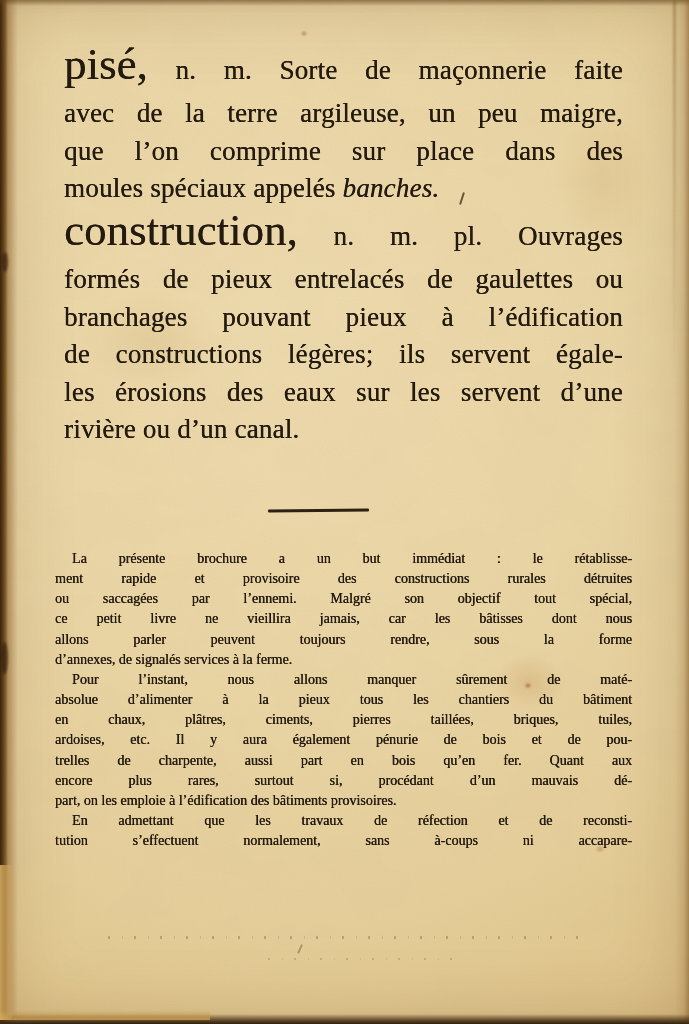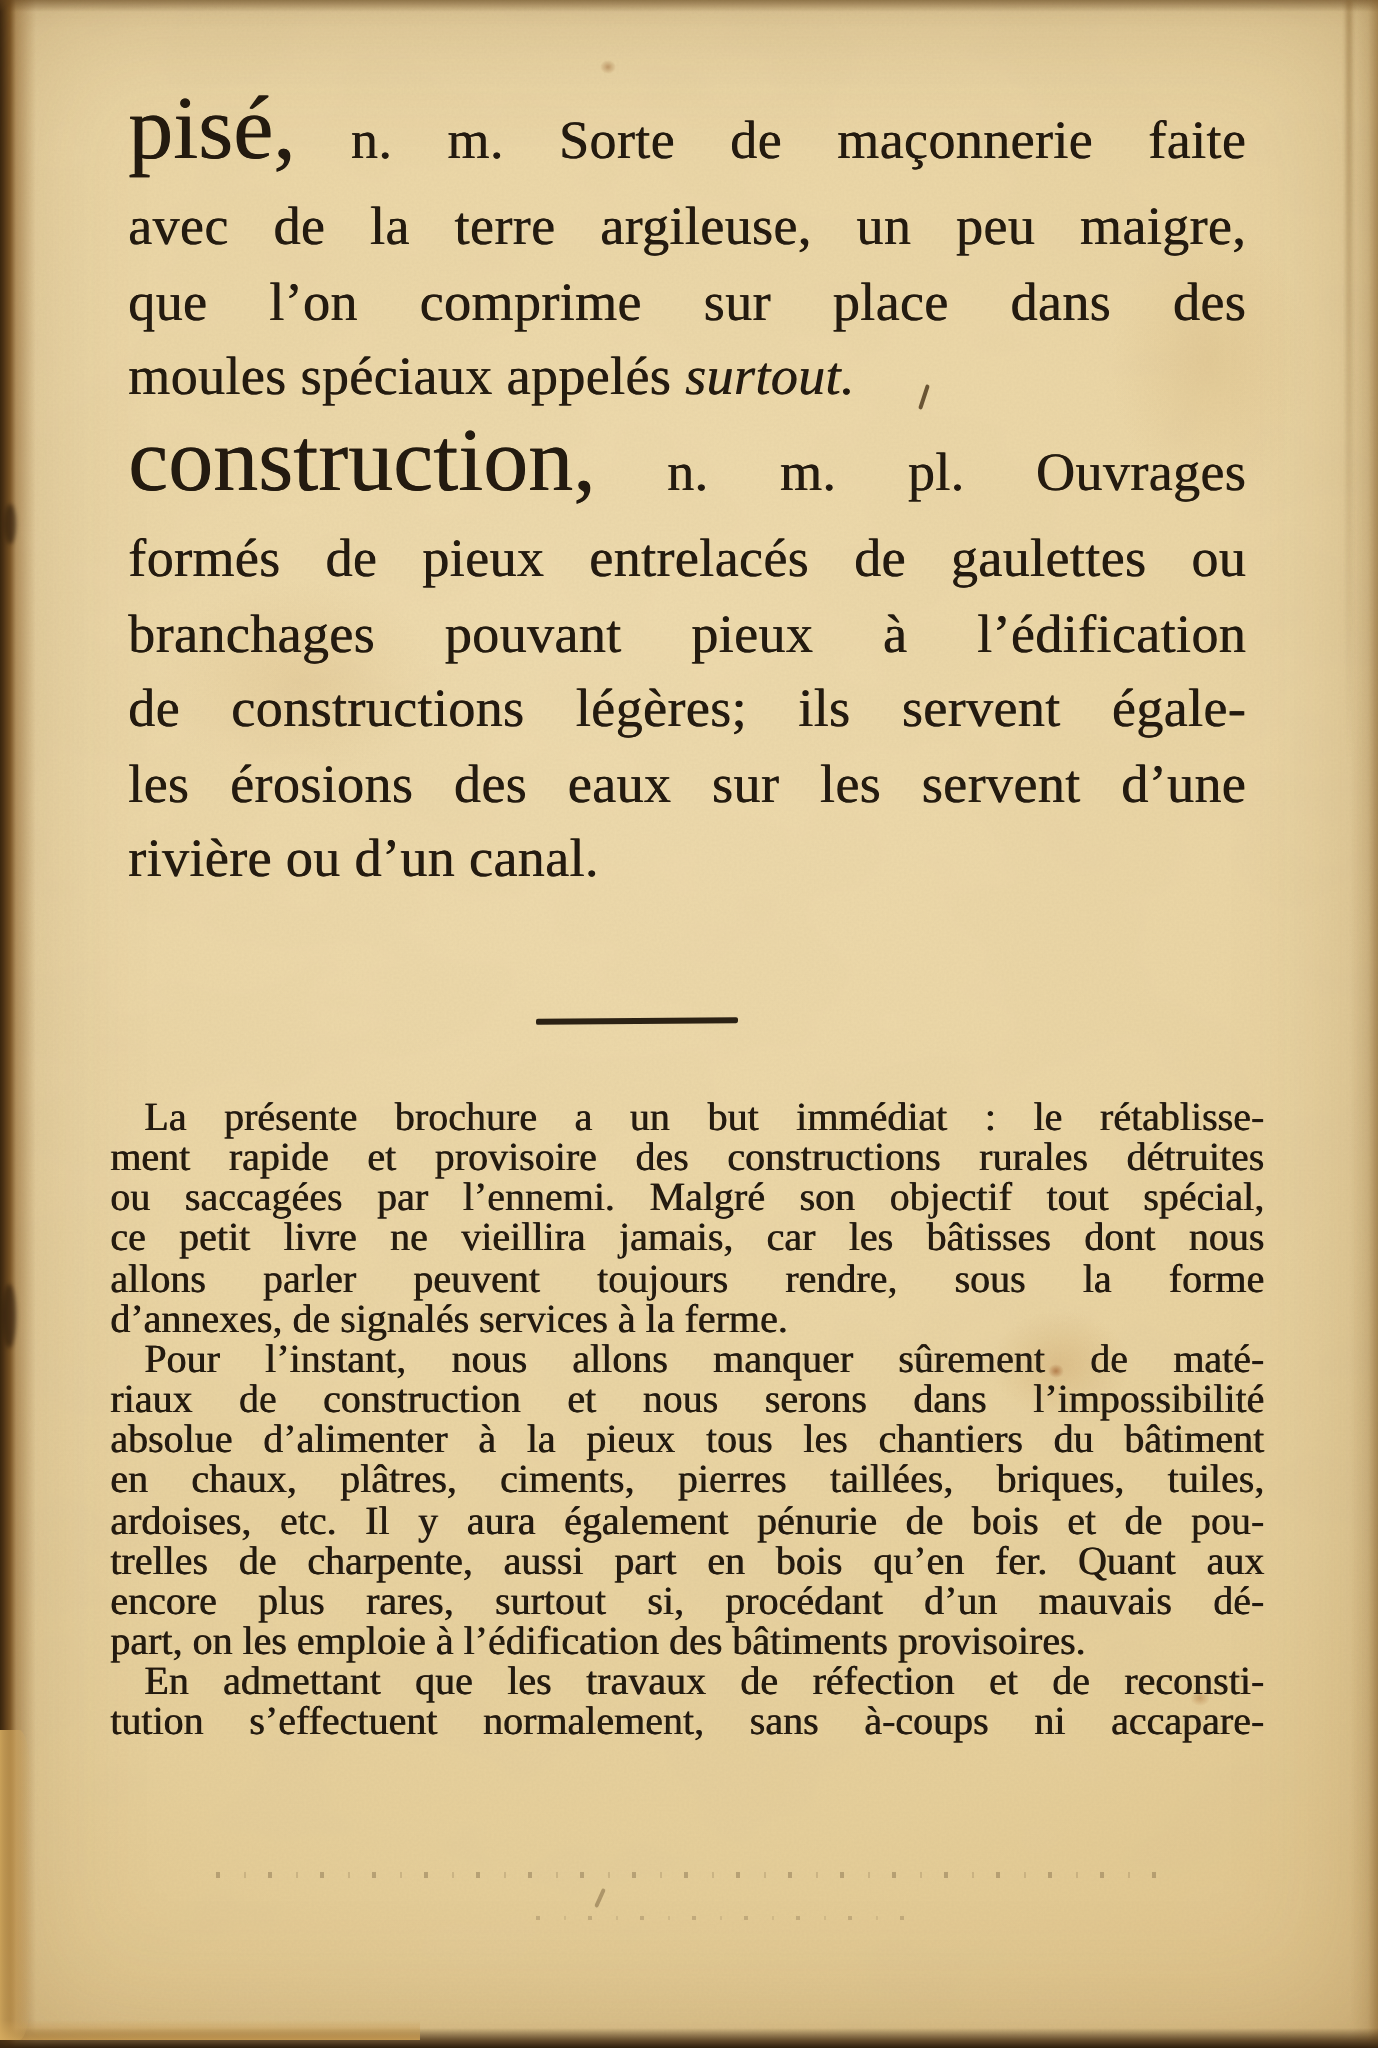--- a/index.html
+++ b/index.html
@@ -43,21 +43,21 @@
   .eline.first{line-height:50px;}
   .headword{font-size:45px;line-height:1;letter-spacing:0;}
   .eline.last{text-align-last:left;}
   .eline em{font-style:italic;}
   .divider{
     position:absolute;top:509px;left:268px;width:101px;height:3px;
     background:#2b2114;border-radius:1px;transform:rotate(-.5deg);z-index:3;
   }
   .smalltext{position:absolute;left:55px;top:549px;width:577px;z-index:3;}
   .pline{
-    font-size:20px;line-height:20.15px;
+    font-size:14px;line-height:20.15px;
     text-align:justify;text-align-last:justify;
     text-shadow:.35px 0 0 currentColor;
   }
   .pline.indent{text-indent:17px;}
   .pline.plast{text-align-last:left;}
   
   .slash{position:absolute;width:2px;background:#4a3418;border-radius:1px;z-index:3;}
   .slash-1{left:461px;top:192px;height:13px;transform:rotate(18deg);opacity:.8;}
   .slash-2{left:299px;top:944px;height:10px;transform:rotate(24deg);opacity:.35;}
   .showthrough{position:absolute;z-index:1;pointer-events:none;
@@ -119,21 +119,21 @@
     <rect width="689" height="1024" filter="url(#mottle)"></rect>
   </svg>
 
   <section class="entry entry-1">
     <div class="eline first">
       <span class="headword">pisé,</span>
       <span>n. m. Sorte de maçonnerie faite</span>
     </div>
     <div class="eline">avec de la terre argileuse, un peu maigre,</div>
     <div class="eline">que l’on comprime sur place dans des</div>
-    <div class="eline last"><span>moules spéciaux appelés </span><em>surtout.</em></div>
+    <div class="eline last"><span>moules spéciaux appelés </span><em>banches.</em></div>
   </section>
 
   <section class="entry entry-2">
     <div class="eline first">
       <span class="headword">construction,</span>
       <span>n. m. pl. Ouvrages</span>
     </div>
     <div class="eline">formés de pieux entrelacés de gaulettes ou</div>
     <div class="eline">branchages pouvant pieux à l’édification</div>
     <div class="eline">de constructions légères; ils servent égale-</div>
@@ -145,21 +145,20 @@
 
   <section class="smalltext">
     <div class="pline indent">La présente brochure a un but immédiat : le rétablisse-</div>
     <div class="pline">ment rapide et provisoire des constructions rurales détruites</div>
     <div class="pline">ou saccagées par l’ennemi. Malgré son objectif tout spécial,</div>
     <div class="pline">ce petit livre ne vieillira jamais, car les bâtisses dont nous</div>
     <div class="pline">allons parler peuvent toujours rendre, sous la forme</div>
     <div class="pline plast">d’annexes, de signalés services à la ferme.</div>
 
     <div class="pline indent">Pour l’instant, nous allons manquer sûrement de maté-</div>
-    <div class="pline">riaux de construction et nous serons dans l’impossibilité</div>
     <div class="pline">absolue d’alimenter à la pieux tous les chantiers du bâtiment</div>
     <div class="pline">en chaux, plâtres, ciments, pierres taillées, briques, tuiles,</div>
     <div class="pline">ardoises, etc. Il y aura également pénurie de bois et de pou-</div>
     <div class="pline">trelles de charpente, aussi part en bois qu’en fer. Quant aux</div>
     <div class="pline">encore plus rares, surtout si, procédant d’un mauvais dé-</div>
     <div class="pline plast">part, on les emploie à l’édification des bâtiments provisoires.</div>
 
     <div class="pline indent">En admettant que les travaux de réfection et de reconsti-</div>
     <div class="pline">tution s’effectuent normalement, sans à-coups ni accapare-</div>
   </section>

